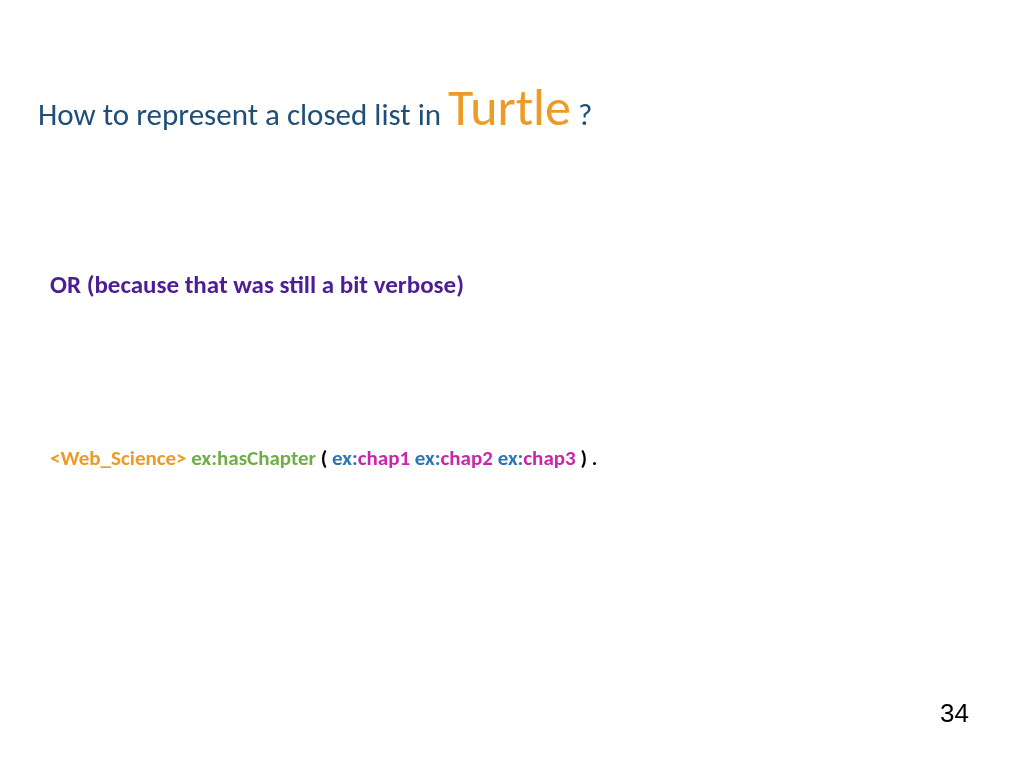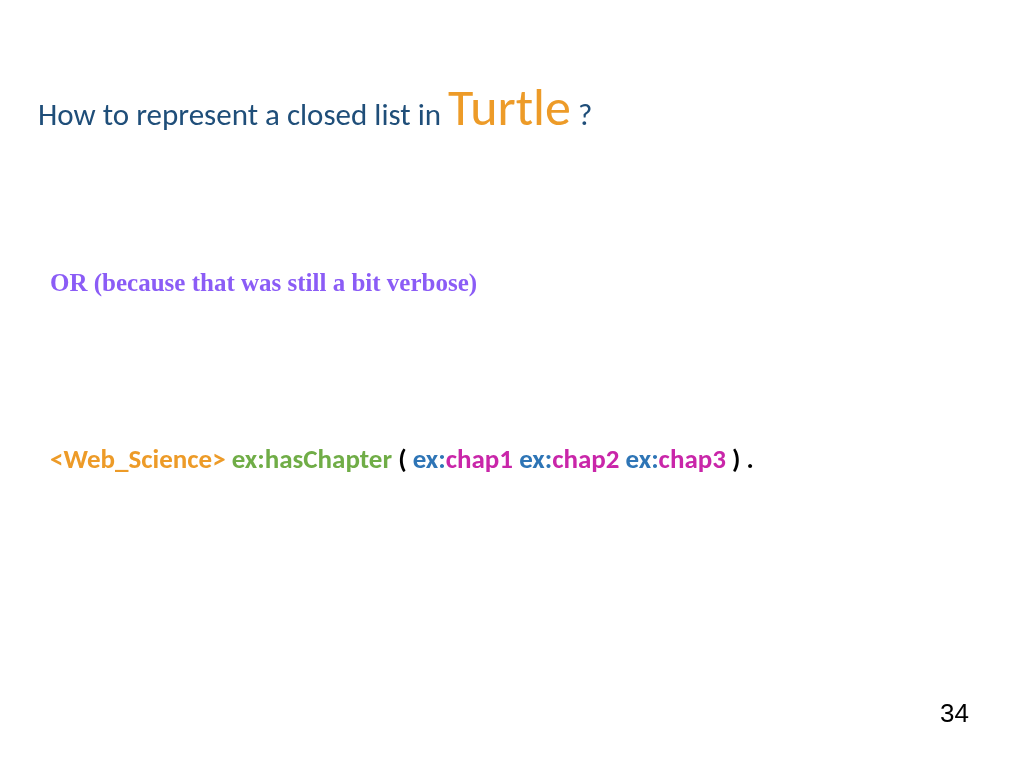--- a/index.html
+++ b/index.html
@@ -28,27 +28,26 @@
       margin-bottom: 130px;
     }
     .title-emphasis {
       font-size: 52px;
       color: #ed9b28;
       font-weight: 400;
     }
     .subtitle {
       font-size: 25px;
       font-weight: 700;
-      color: #8b5cf6;
+      color: #4c1d95;
       margin-left: 12px;
       margin-bottom: 145px;
-      font-family: Liberation Serif, serif;
     }
     .code-line {
-      font-size: 27px;
+      font-size: 21px;
       font-weight: 700;
       margin-left: 12px;
       white-space: nowrap;
     }
     .c-orange { color: #ed9b28; }
     .c-green { color: #70ad47; }
     .c-black { color: #000000; }
     .c-blue { color: #2e75b6; }
     .c-magenta { color: #c926a9; }
     .page-number {

